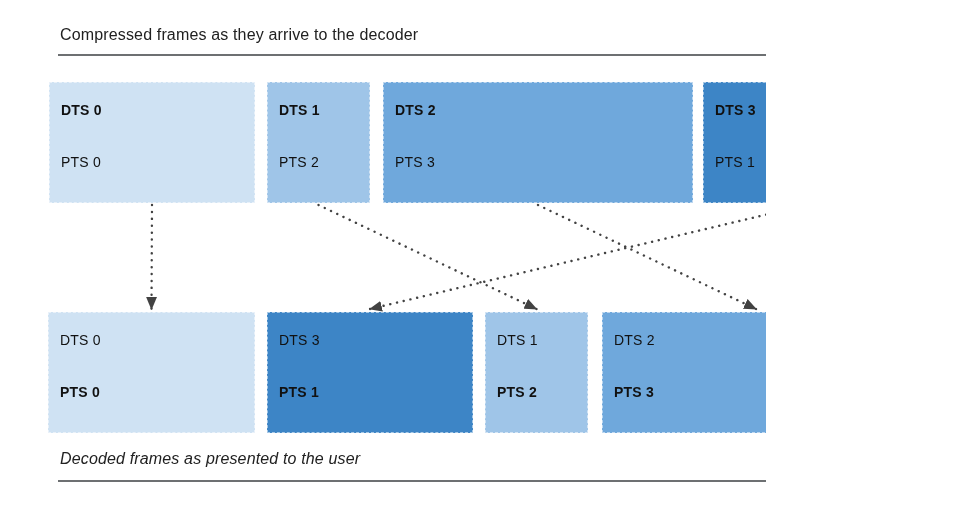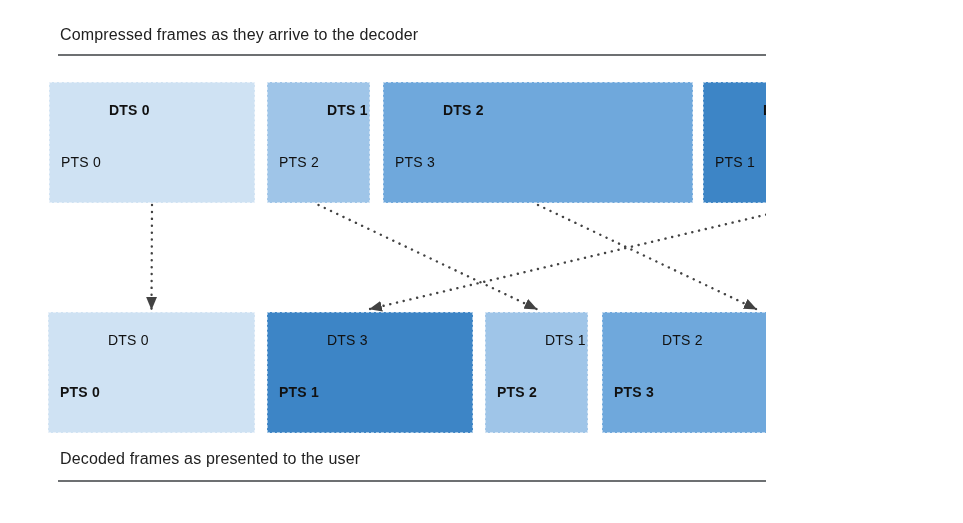--- a/index.html
+++ b/index.html
@@ -17,21 +17,21 @@
   }
   .section-title {
     position: absolute;
     left: 60px;
     font-size: 16px;
     letter-spacing: 0.15px;
     color: #212121;
     white-space: nowrap;
   }
   #title-top { top: 26px; }
-  #title-bottom { top: 450px; }
+  #title-bottom { top: 450px; font-style: italic; }
   .axis-svg, #connector-svg {
     position: absolute;
     left: 0;
     top: 0;
     width: 963px;
     height: 523px;
     pointer-events: none;
   }
   .frame-box {
     position: absolute;
@@ -39,21 +39,21 @@
     border: 1px dashed rgba(255,255,255,0.55);
   }
   .frame-label {
     position: absolute;
     left: 11px;
     font-size: 14px;
     color: #111111;
     letter-spacing: 0.2px;
     white-space: nowrap;
   }
-  .frame-label.dts { top: 19px; margin-left: 48px; }
+  .frame-label.dts { top: 19px; }
   .frame-label.pts { bottom: 32px; }
   .frame-label.bold { font-weight: 700; }
 </style>
 </head>
 <body>
 
 <div id="canvas">
 
   <div id="title-top" class="section-title">Compressed frames as they arrive to the decoder</div>
 

